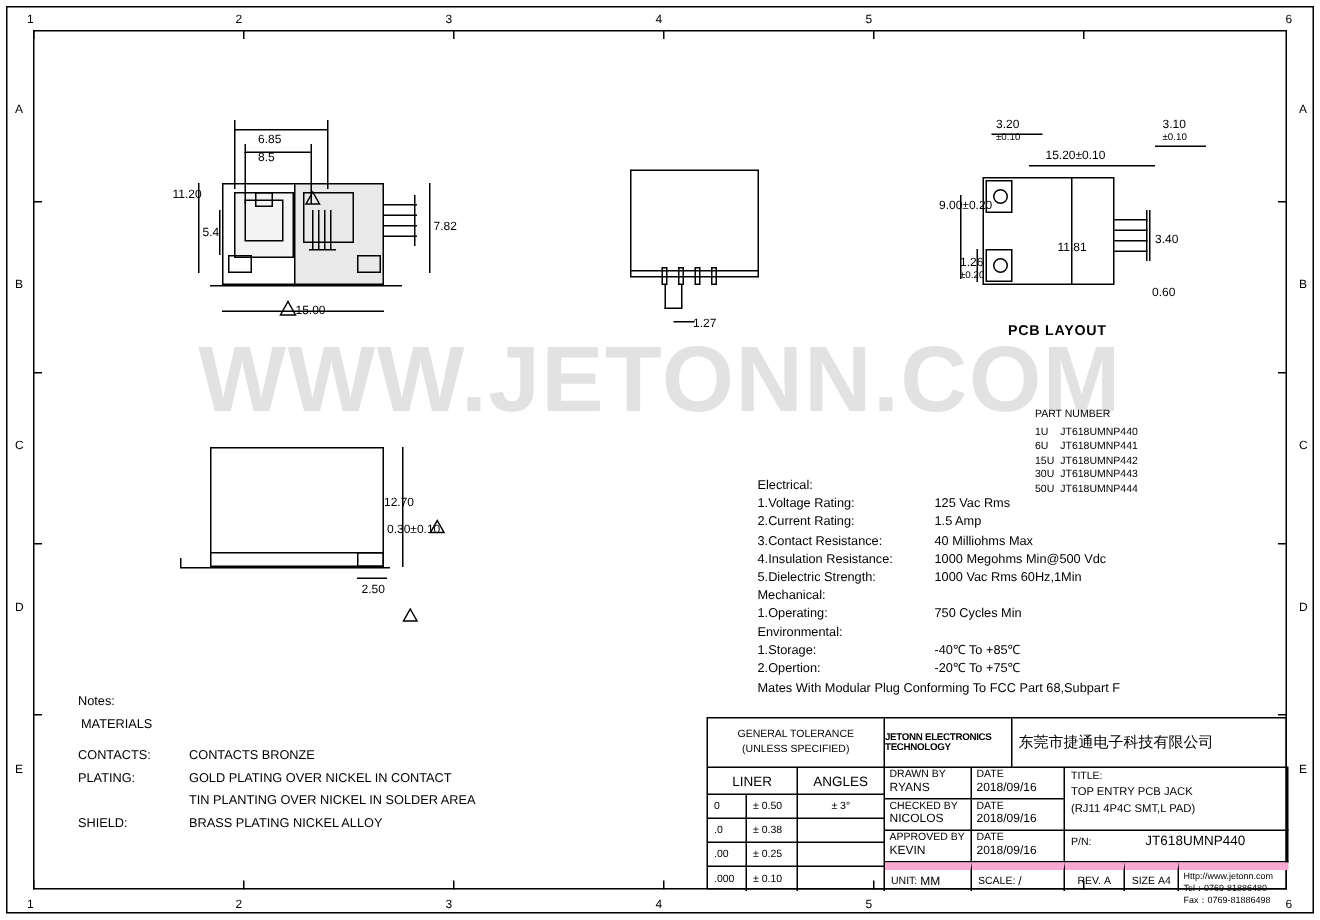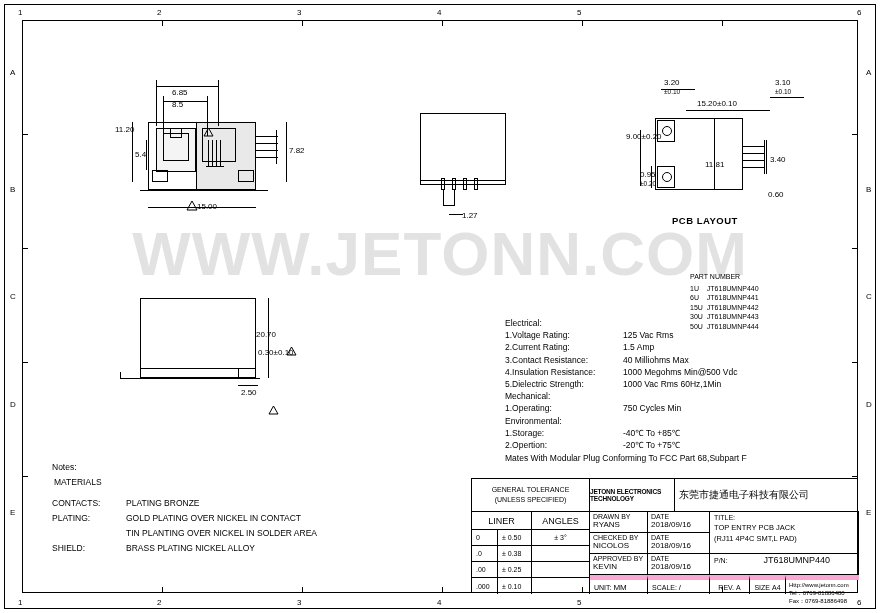--- a/index.html
+++ b/index.html
@@ -204,40 +204,40 @@
     <div class="ln h" style="left:686px;top:110px;width:84px;"></div>
     <div class="dim" style="left:697px;top:99px;">15.20±0.10</div>
 
     <div class="dim" style="left:775px;top:78px;">3.10</div>
     <div class="dim sm" style="left:775px;top:88px;">±0.10</div>
     <div class="ln h" style="left:770px;top:97px;width:34px;"></div>
 
     <div class="ln v" style="left:640px;top:130px;height:56px;"></div>
     <div class="dim" style="left:626px;top:133px;line-height:8px;">9.00±0.20</div>
     <div class="ln v" style="left:651px;top:166px;height:22px;"></div>
-    <div class="dim" style="left:640px;top:170px;">0.95</div>
+    <div class="dim" style="left:640px;top:170px;">1.26</div>
     <div class="dim sm" style="left:640px;top:180px;">±0.20</div>
 
     <div class="dim" style="left:705px;top:160px;">11.81</div>
     <div class="dim" style="left:770px;top:155px;">3.40</div>
     <div class="dim" style="left:768px;top:190px;">0.60</div>
     <div class="ln v" style="left:766px;top:140px;height:34px;"></div>
 
     <div style="position:absolute;left:672px;top:215px;font-size:9.5px;font-weight:bold;letter-spacing:.5px;">PCB  LAYOUT</div>
   </div>
 
   <div>
     <div class="thin" style="left:140px;top:298px;width:116px;height:80px;"></div>
     <div class="ln h" style="left:140px;top:368px;width:116px;"></div>
     <div class="ln h" style="left:120px;top:378px;width:140px;"></div>
     <div class="ln v" style="left:120px;top:372px;height:6px;"></div>
     <div class="thin" style="left:238px;top:368px;width:18px;height:10px;"></div>
 
     <div class="ln v" style="left:268px;top:298px;height:80px;"></div>
-    <div class="dim" style="left:256px;top:330px;">20.70</div>
+    <div class="dim" style="left:256px;top:330px;">12.70</div>
     <div class="dim" style="left:258px;top:348px;">0.30±0.10</div>
     <svg style="position:absolute;left:286px;top:346px;" width="11" height="10">
       <polygon points="5.5,1 10,9 1,9" fill="none" stroke="#000" stroke-width="1"></polygon>
     </svg>
     <div class="dim" style="left:241px;top:388px;">2.50</div>
     <div class="ln h" style="left:238px;top:385px;width:20px;"></div>
     <svg style="position:absolute;left:268px;top:405px;" width="11" height="10">
       <polygon points="5.5,1 10,9 1,9" fill="none" stroke="#000" stroke-width="1"></polygon>
     </svg>
   </div>
@@ -285,21 +285,21 @@
     <div class="row"><span class="lbl">1.Storage:</span><span>-40℃ To +85℃</span></div>
     <div class="row"><span class="lbl">2.Opertion:</span><span>-20℃ To +75℃</span></div>
     <div class="row" style="margin-top:1px;">Mates With Modular Plug Conforming To FCC Part 68,Subpart F</div>
   </div>
 
   <div class="notes" style="left:52px;top:460px;width:410px;">
     <div>Notes:</div>
     <div style="margin-left:2px;">MATERIALS</div>
     <div style="height:6px;"></div>
     <div>
-      <span class="k">CONTACTS:</span><span class="v" style="white-space:pre-line;">PLATING BRONZE</span>
+      <span class="k">CONTACTS:</span><span class="v" style="white-space:pre-line;">CONTACTS BRONZE</span>
     </div>
     <div>
       <span class="k">PLATING:</span><span class="v" style="white-space:pre-line;">GOLD PLATING OVER NICKEL IN CONTACT
 TIN PLANTING OVER NICKEL IN SOLDER AREA</span>
     </div>
     <div>
       <span class="k">SHIELD:</span><span class="v" style="white-space:pre-line;">BRASS PLATING NICKEL ALLOY</span>
     </div>
   </div>
 

